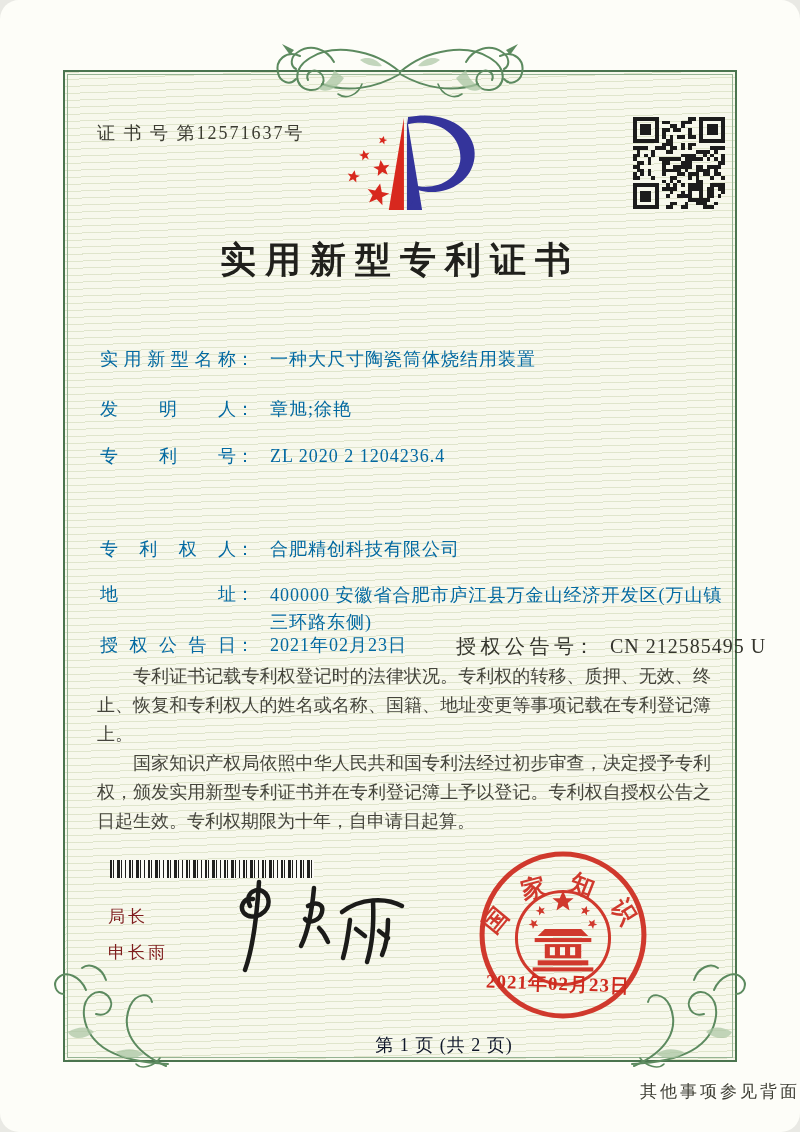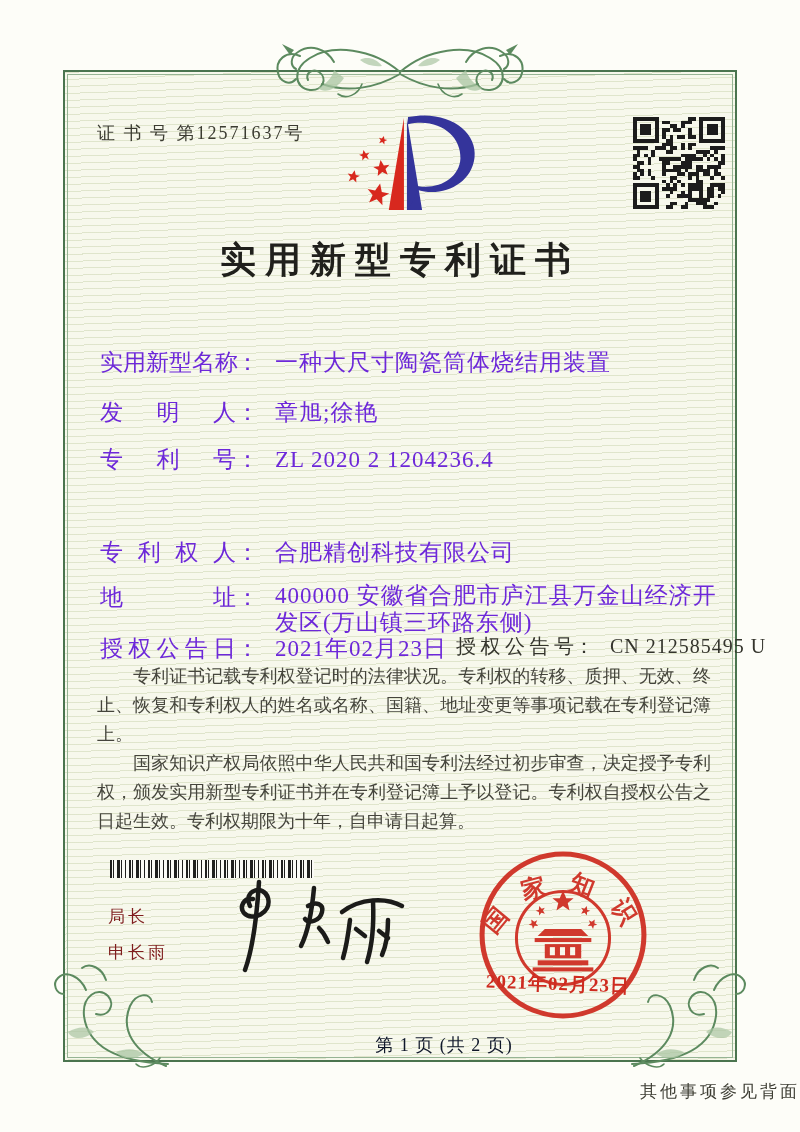--- a/index.html
+++ b/index.html
@@ -1,17 +1,17 @@
 <!DOCTYPE html>
 <html><head>
 <meta charset="utf-8">
 <style>
   html,body{margin:0;padding:0;background:#e9e9e4;}
   .sheet{position:relative;width:800px;height:1132px;margin:0 auto;background:#fdfdf8;
-         font-family:"Liberation Serif","DejaVu Serif",serif;color:#34342c;overflow:hidden;}
+         font-family:"Liberation Serif","DejaVu Serif",serif;color:#34342c;overflow:hidden;border-radius:19px;}
 
   
   .frame{position:absolute;left:63px;top:70px;width:674px;height:992px;box-sizing:border-box;
          border:2px solid #4a744f;background-color:#f7f8ec;
          background-image:repeating-linear-gradient(178deg,rgba(168,184,128,.30) 0 1px,rgba(255,255,255,0) 1px 7px);
          z-index:0;}
   .frame::after{content:"";position:absolute;inset:2px;border:1px solid #96b494;}
 
   .orn{position:absolute;z-index:1;}
   .orn-top{left:270px;top:32px;}
@@ -20,21 +20,21 @@
 
   .cert-no{position:absolute;left:97px;top:121px;font-size:18px;letter-spacing:2px;z-index:2;color:#3b3b31;}
 
   .logo{position:absolute;left:326px;top:105px;z-index:2;}
   .qr{position:absolute;left:633px;top:117px;width:92px;height:92px;z-index:2;}
   .qr svg{width:100%;height:100%;shape-rendering:crispEdges;}
 
   .title{position:absolute;left:0;top:236px;width:800px;text-align:center;z-index:2;
          font-size:36px;font-weight:bold;letter-spacing:9px;color:#20201c;}
 
-  .row{position:absolute;left:100px;font-size:23px;color:#6d28d9;z-index:2;white-space:nowrap;}
+  .row{position:absolute;left:100px;font-size:18px;color:#0369a1;z-index:2;white-space:nowrap;}
   .lbl{display:inline-block;width:136px;text-align:justify;text-align-last:justify;vertical-align:top;}
   .val{margin-left:16px;letter-spacing:1px;}
   .row-name    {top:347px;}
   .row-inventor{top:397px;}
   .row-patno   {top:444px;}
   .row-filing  {top:490px;}
   .row-patentee{top:537px;}
   .row-address {top:582px;white-space:normal;}
   .row-address .val{display:inline-block;width:464px;vertical-align:top;line-height:27px;}
   .row-grant   {top:633px;}

